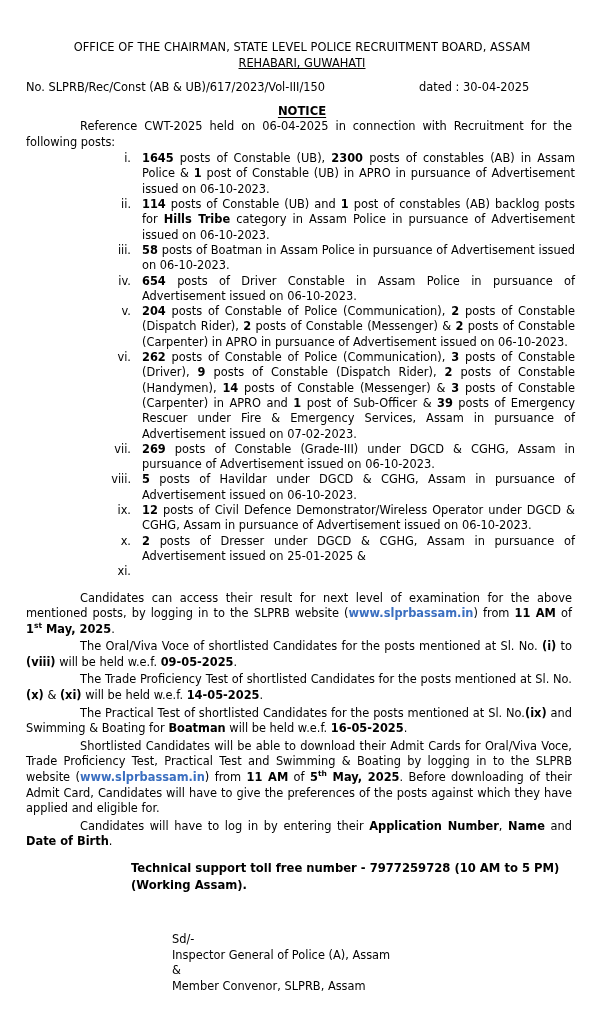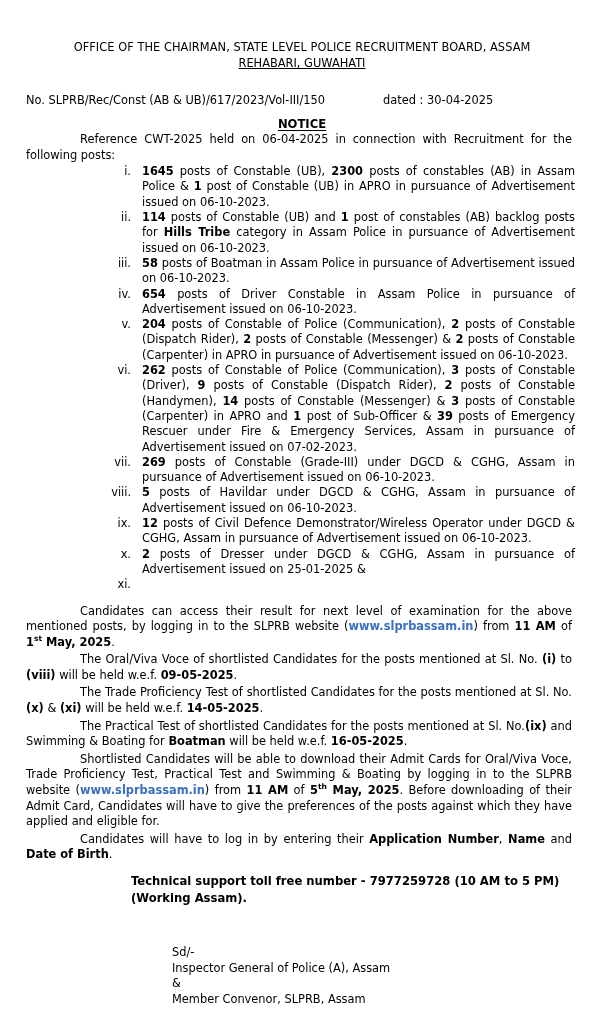--- a/index.html
+++ b/index.html
@@ -35,23 +35,24 @@
     line-height: 16px;
   }
   .hdr-sub u { text-decoration: underline; text-underline-offset: 1px; }
   .ref-row {
     display: flex;
     align-items: baseline;
     font-size: 11.4px;
     line-height: 17px;
     margin-top: 8px;
     padding-left: 2px;
+    gap: 36px;
   }
   .ref-no { white-space: nowrap; }
-  .ref-date { margin-left: 58px; white-space: nowrap; margin-top: 13px; }
+  .ref-date { margin-left: 58px; white-space: nowrap; }
   .notice {
     text-align: center;
     font-size: 11.6px;
     font-weight: bold;
     margin-top: 7px;
     line-height: 16px;
   }
   .notice u { text-decoration: underline; text-underline-offset: 1.5px; }
   p.body {
     font-size: 11.4px;

